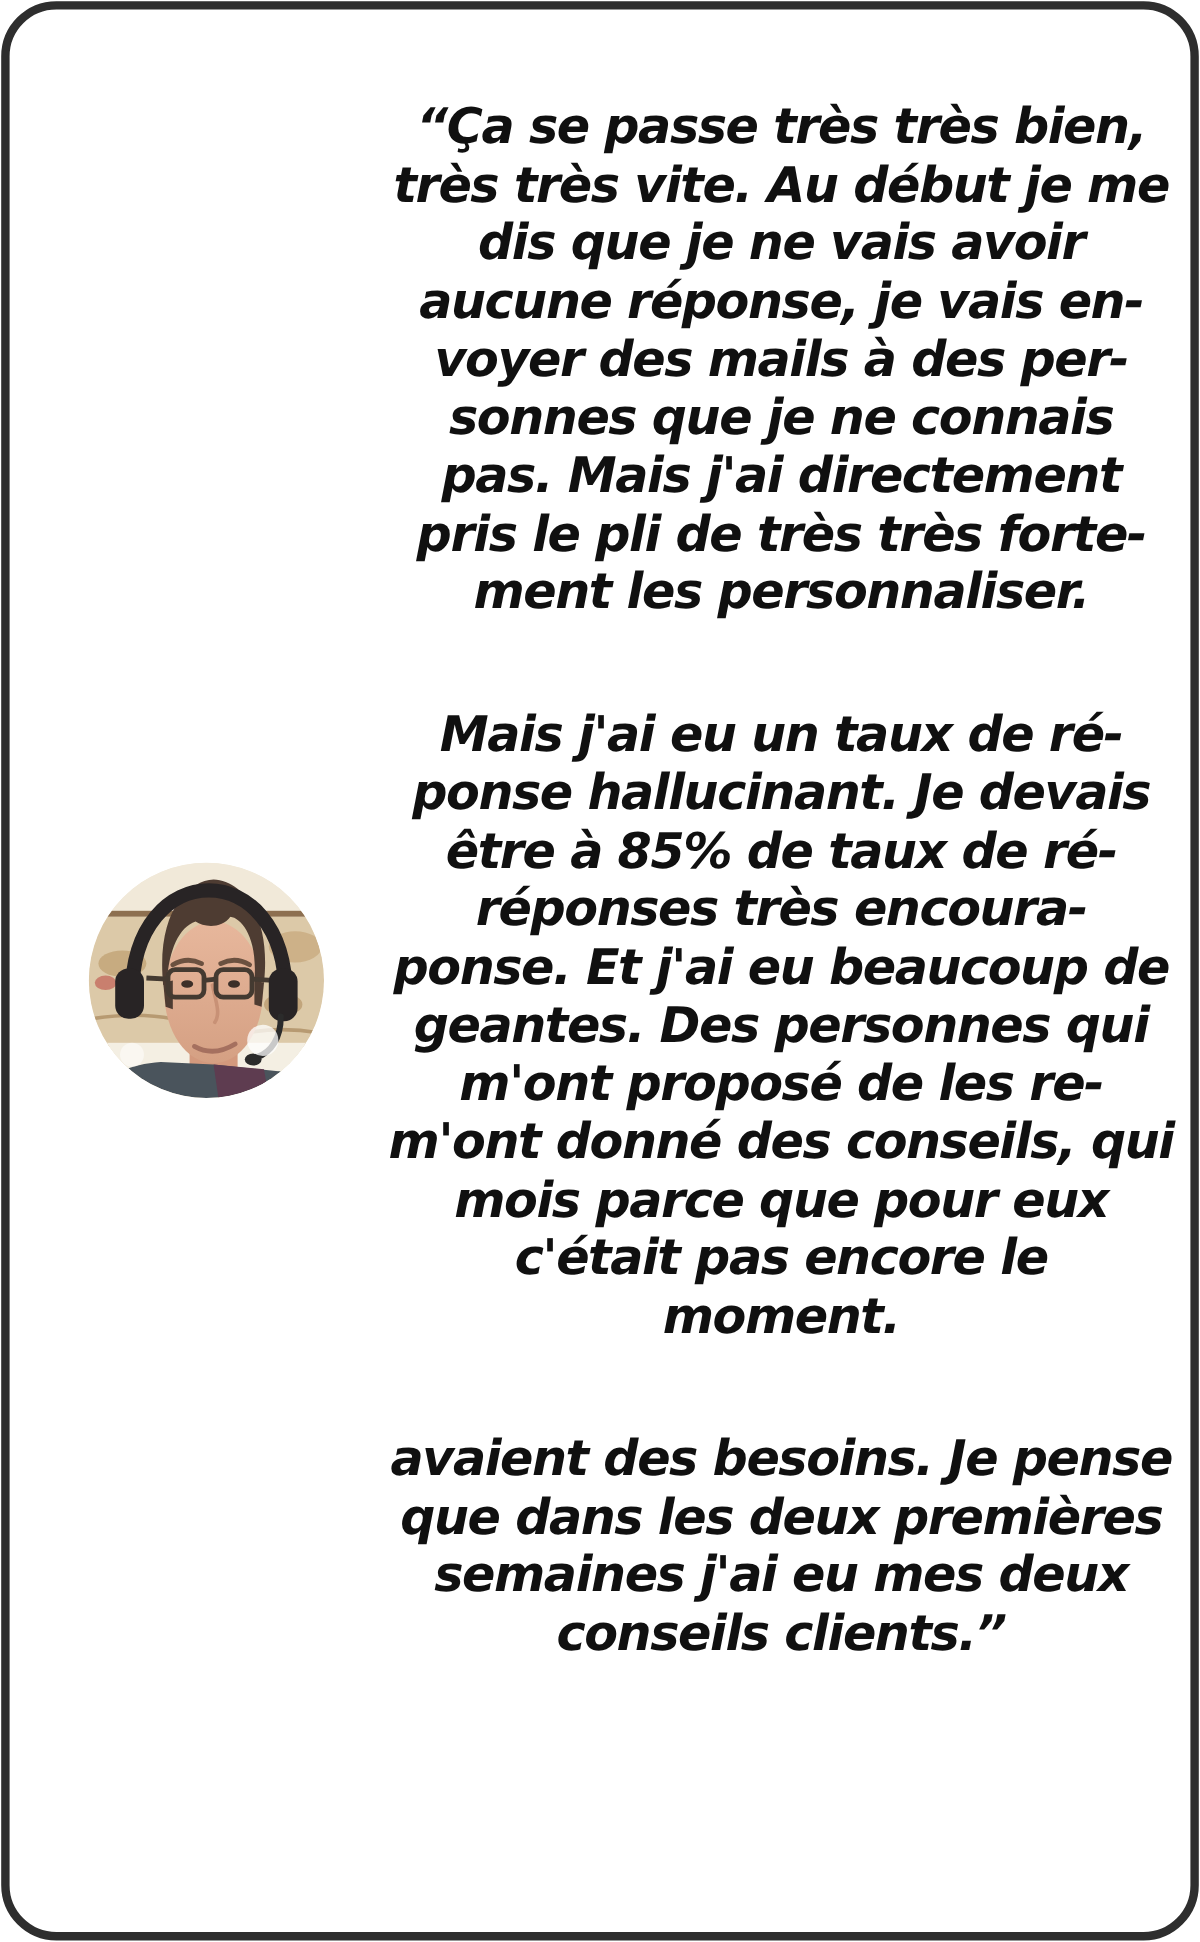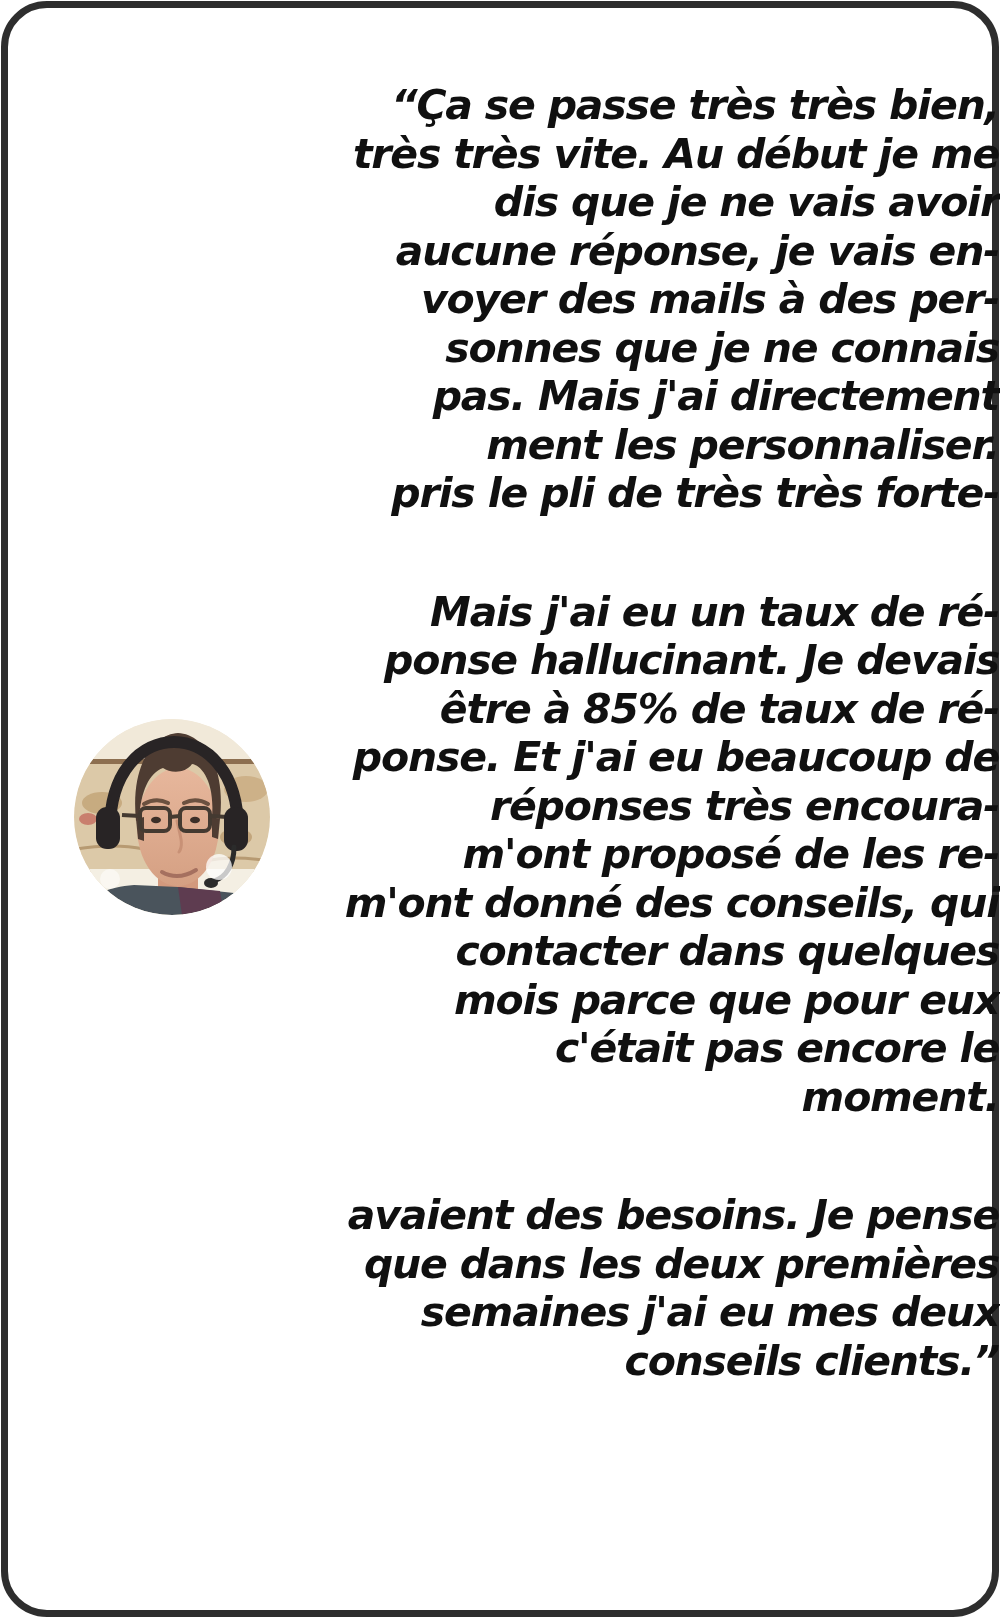--- a/index.html
+++ b/index.html
@@ -44,21 +44,21 @@
     text-align: center;
     color: #101010;
     font-style: italic;
     font-weight: 700;
     font-size: 41px;
     line-height: 48.5px;
     letter-spacing: -1.2px;
   }
   .quote p { margin: 0 0 70px 0; padding: 0; }
   .quote p:last-child { margin-bottom: 0; }
-  .line { display: block; white-space: nowrap; text-align: right; }
+  .line { display: block; white-space: nowrap; }
 </style>
 </head>
 <body>
 
 <div class="stage">
   <div class="card">
 
     <div class="avatar">
       <svg viewBox="0 0 196 196" aria-hidden="true">
         <defs>
@@ -131,32 +131,32 @@
 
     <div class="quote">
       <p>
         <span class="line">“Ça se passe très très bien,</span>
         <span class="line">très très vite. Au début je me</span>
         <span class="line">dis que je ne vais avoir</span>
         <span class="line">aucune réponse, je vais en-</span>
         <span class="line">voyer des mails à des per-</span>
         <span class="line">sonnes que je ne connais</span>
         <span class="line">pas. Mais j'ai directement</span>
+        <span class="line">pris le pli de très très forte-</span>
         <span class="line">ment les personnaliser.</span>
-        <span class="line">pris le pli de très très forte-</span>
       </p>
       <p>
         <span class="line">Mais j'ai eu un taux de ré-</span>
         <span class="line">ponse hallucinant. Je devais</span>
         <span class="line">être à 85% de taux de ré-</span>
+        <span class="line">réponses très encoura-</span>
         <span class="line">ponse. Et j'ai eu beaucoup de</span>
-        <span class="line">réponses très encoura-</span>
+        <span class="line">geantes. Des personnes qui</span>
         <span class="line">m'ont proposé de les re-</span>
         <span class="line">m'ont donné des conseils, qui</span>
-        <span class="line">contacter dans quelques</span>
         <span class="line">mois parce que pour eux</span>
         <span class="line">c'était pas encore le</span>
         <span class="line">moment.</span>
       </p>
       <p>
         <span class="line">avaient des besoins. Je pense</span>
         <span class="line">que dans les deux premières</span>
         <span class="line">semaines j'ai eu mes deux</span>
         <span class="line">conseils clients.”</span>
       </p>

